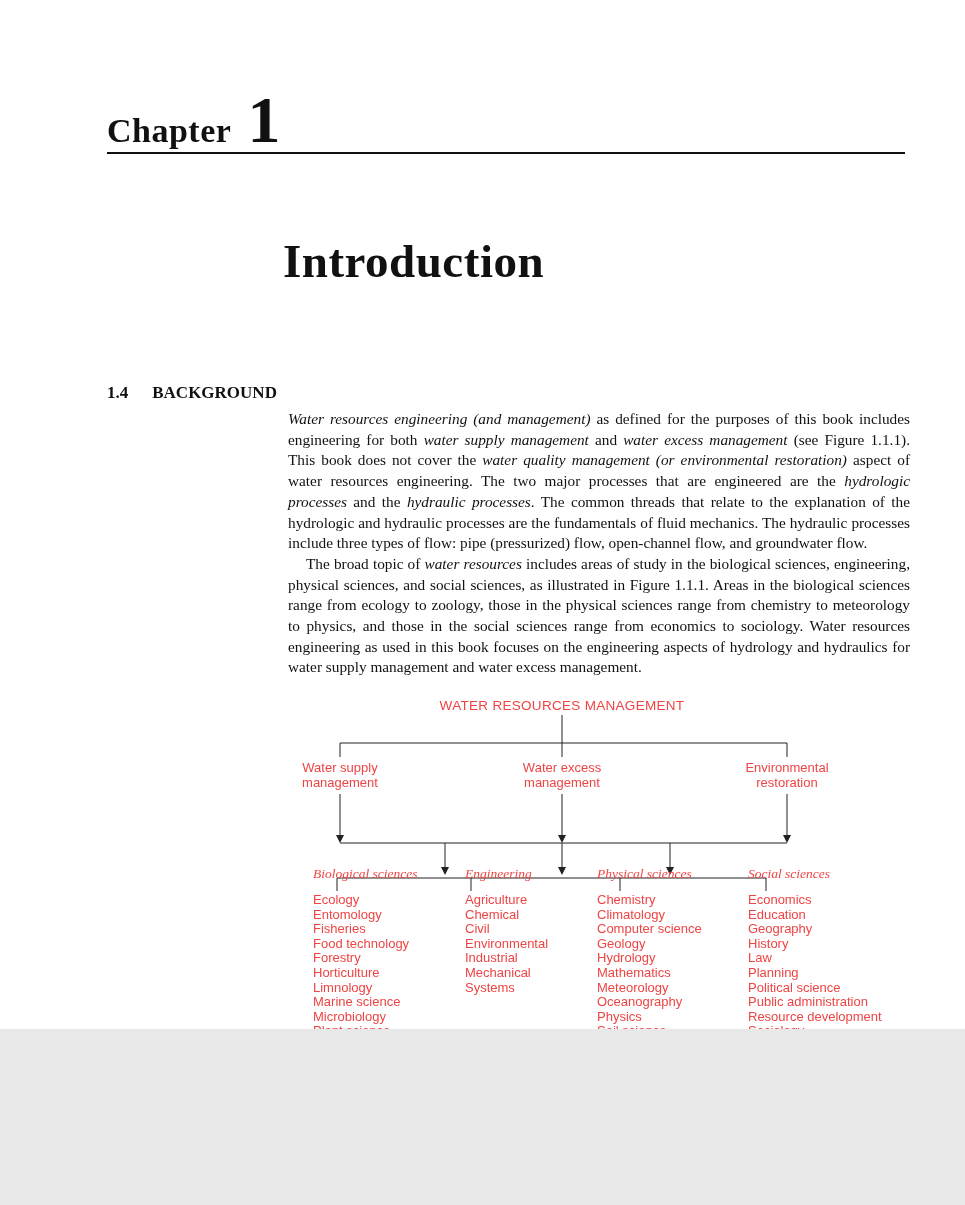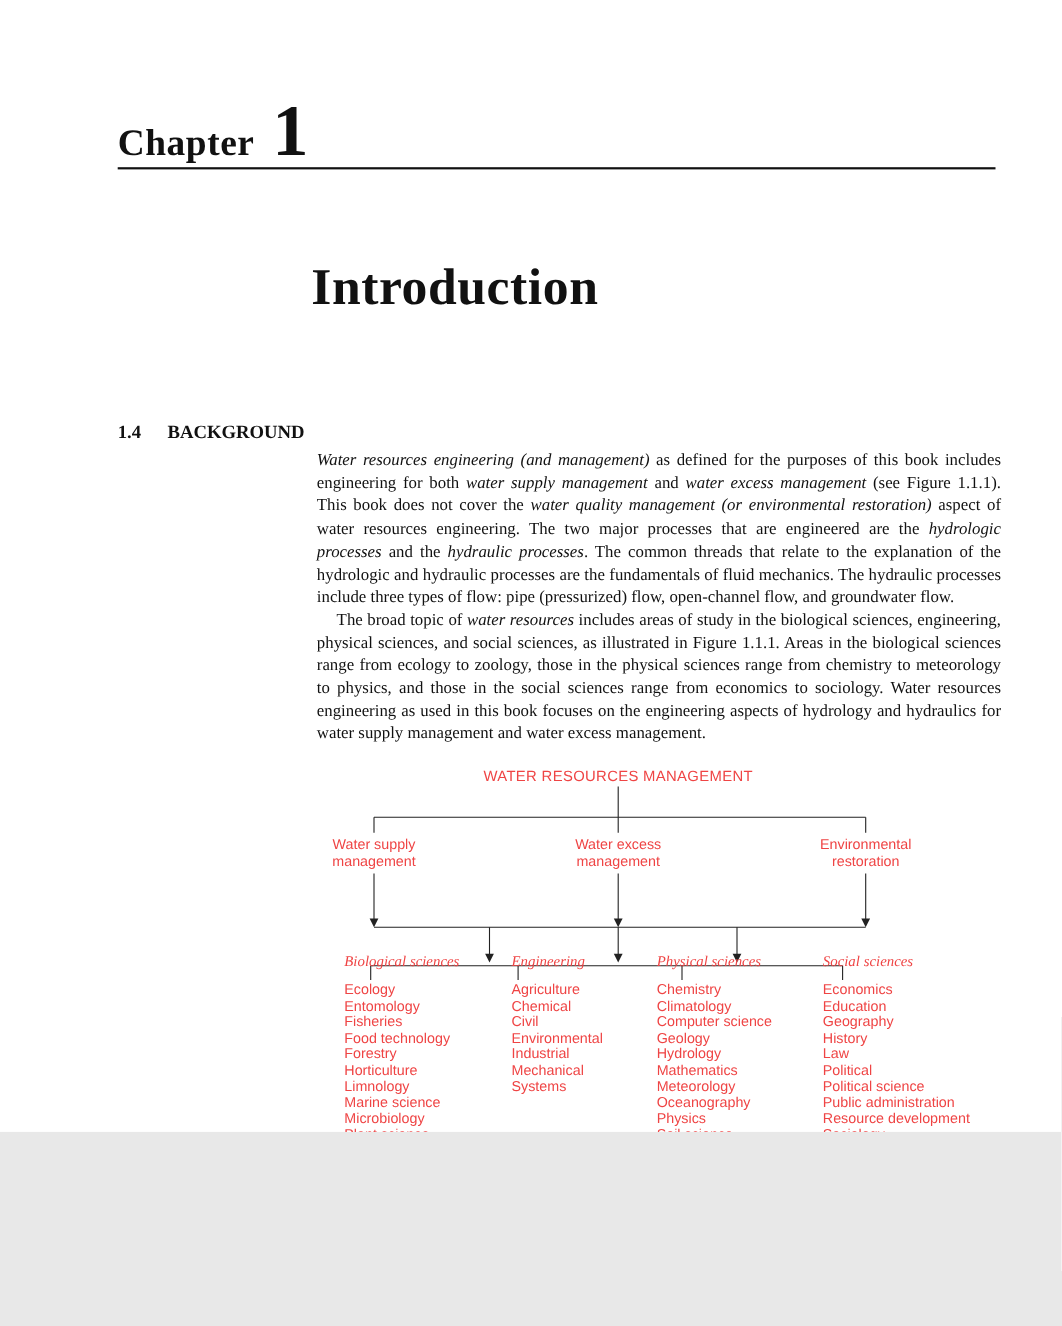--- a/index.html
+++ b/index.html
@@ -166,21 +166,21 @@
         </div>
     </div>
     <div class="col c3">
       <div class="col-heading">Social sciences</div>
       <div class="col-list">
           <div class="item">Economics</div>
           <div class="item">Education</div>
           <div class="item">Geography</div>
           <div class="item">History</div>
           <div class="item">Law</div>
-          <div class="item">Political</div>
+          <div class="item">Planning</div>
           <div class="item">Political science</div>
           <div class="item">Public administration</div>
           <div class="item">Resource development</div>
           <div class="item">Sociology</div>
         </div>
     </div>
 
   </div>
 
 

